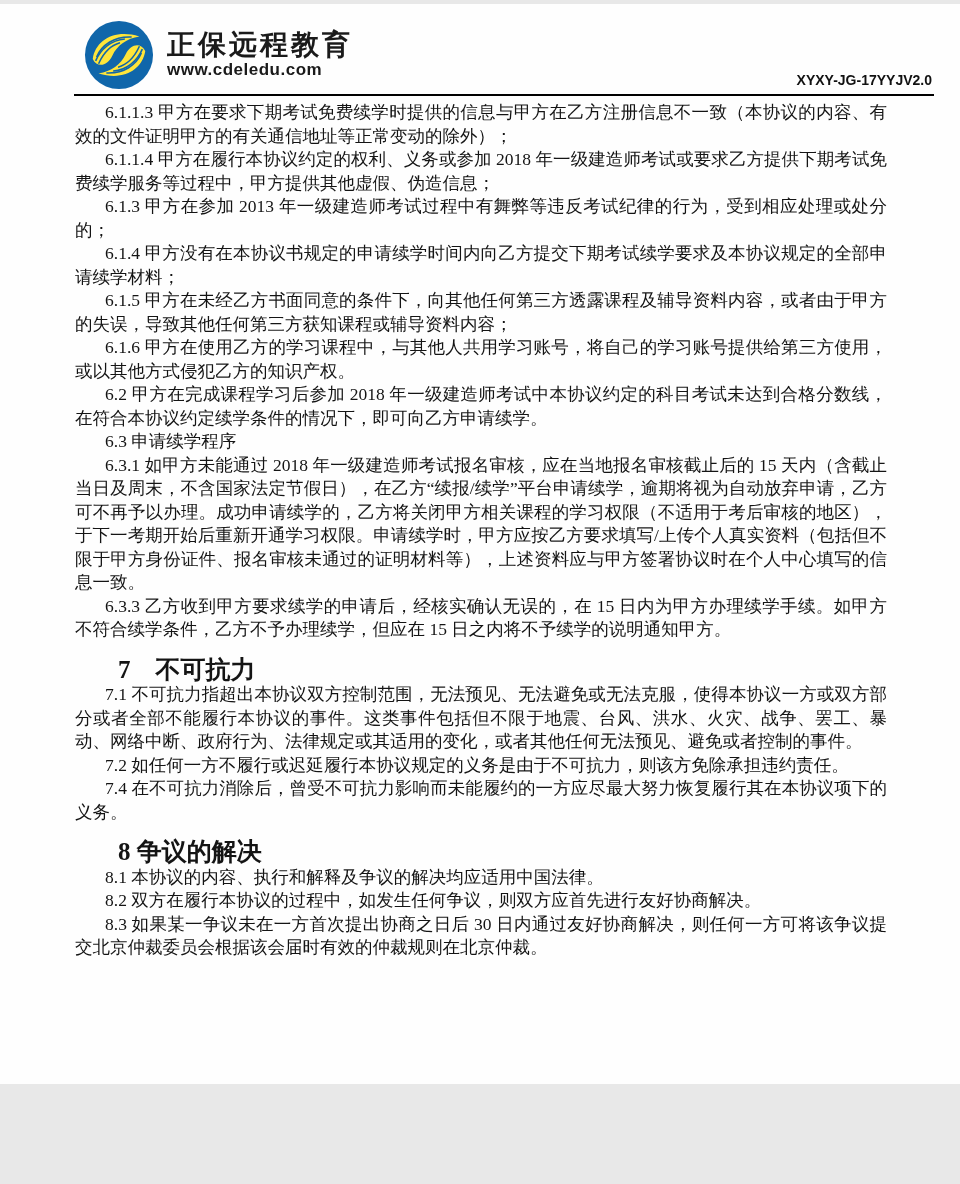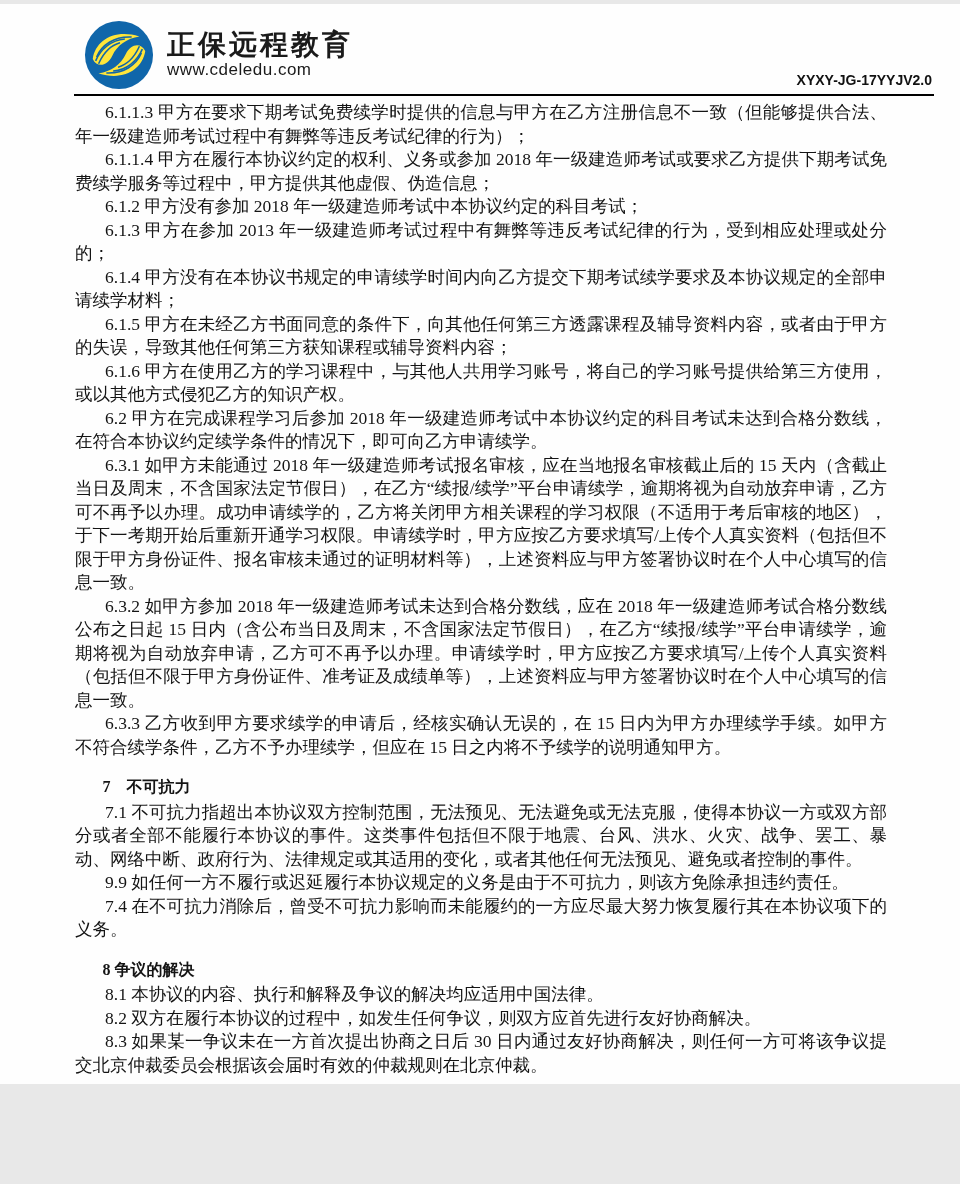--- a/index.html
+++ b/index.html
@@ -12,35 +12,35 @@
     color:#141414;
     overflow:hidden;
     padding-left:46px;
   }
   
   .header{position:absolute;left:74px;right:72px;top:0;height:90px;border-bottom:2px solid #000;}
   .logo-wrap{position:absolute;left:10px;top:16px;display:flex;align-items:center;}
   .logo-svg{width:70px;height:70px;display:block;}
   .brand-text{margin-left:13px;font-family:"Liberation Sans","DejaVu Sans",sans-serif;}
   .brand-name{font-size:28px;font-weight:700;letter-spacing:3px;line-height:30px;color:#1a1a1a;}
-  .brand-url{font-size:17px;font-weight:400;letter-spacing:.5px;line-height:20px;color:#1a1a1a;}
+  .brand-url{font-size:17px;font-weight:700;letter-spacing:.5px;line-height:20px;color:#1a1a1a;}
   .doc-code{
     position:absolute;right:2px;bottom:6px;
     font-family:"Liberation Sans","DejaVu Sans",sans-serif;
     font-weight:700;font-size:14px;color:#111;
   }
   
   .doc-body{
     position:absolute;left:75px;top:97px;width:812px;
     font-size:17.5px;line-height:23.5px;
     text-align:justify;
   }
   .doc-body p{margin:0;padding:0;text-indent:1.72em;}
   .doc-body p.heading{
-    font-weight:700;font-size:16px;
+    font-weight:700;font-size:25px;
     margin-top:16px;margin-bottom:2px;
   }
   
   .footer{
     position:absolute;left:0;right:0;top:1124px;
     text-align:center;font-size:16px;color:#111;
   }
 </style>
 </head>
 <body>
@@ -61,34 +61,33 @@
       </svg>
       <div class="brand-text">
         <div class="brand-name">正保远程教育</div>
         <div class="brand-url">www.cdeledu.com</div>
       </div>
     </div>
     <div class="doc-code">XYXY-JG-17YYJV2.0</div>
   </div>
 
   <div class="doc-body" id="doc-body">
-      <p class="body">6.1.1.3 甲方在要求下期考试免费续学时提供的信息与甲方在乙方注册信息不一致（但能够提供合法、年一级建造师考试过程中有舞弊等违反考试纪律的行为）；</p>
+      <p class="body">6.1.1.3 甲方在要求下期考试免费续学时提供的信息与甲方在乙方注册信息不一致（本协议的内容、有效的文件证明甲方的有关通信地址等正常变动的除外）；</p>
       <p class="body">6.1.1.4 甲方在履行本协议约定的权利、义务或参加 2018 年一级建造师考试或要求乙方提供下期考试免费续学服务等过程中，甲方提供其他虚假、伪造信息；</p>
-      <p class="body">6.1.2 甲方没有参加 2018 年一级建造师考试中本协议约定的科目考试；</p>
       <p class="body">6.1.3 甲方在参加 2013 年一级建造师考试过程中有舞弊等违反考试纪律的行为，受到相应处理或处分的；</p>
       <p class="body">6.1.4 甲方没有在本协议书规定的申请续学时间内向乙方提交下期考试续学要求及本协议规定的全部申请续学材料；</p>
       <p class="body">6.1.5 甲方在未经乙方书面同意的条件下，向其他任何第三方透露课程及辅导资料内容，或者由于甲方的失误，导致其他任何第三方获知课程或辅导资料内容；</p>
       <p class="body">6.1.6 甲方在使用乙方的学习课程中，与其他人共用学习账号，将自己的学习账号提供给第三方使用，或以其他方式侵犯乙方的知识产权。</p>
       <p class="body">6.2 甲方在完成课程学习后参加 2018 年一级建造师考试中本协议约定的科目考试未达到合格分数线，在符合本协议约定续学条件的情况下，即可向乙方申请续学。</p>
+      <p class="body">6.3 申请续学程序</p>
       <p class="body">6.3.1 如甲方未能通过 2018 年一级建造师考试报名审核，应在当地报名审核截止后的 15 天内（含截止当日及周末，不含国家法定节假日），在乙方“续报/续学”平台申请续学，逾期将视为自动放弃申请，乙方可不再予以办理。成功申请续学的，乙方将关闭甲方相关课程的学习权限（不适用于考后审核的地区），于下一考期开始后重新开通学习权限。申请续学时，甲方应按乙方要求填写/上传个人真实资料（包括但不限于甲方身份证件、报名审核未通过的证明材料等），上述资料应与甲方签署协议时在个人中心填写的信息一致。</p>
-      <p class="body">6.3.2 如甲方参加 2018 年一级建造师考试未达到合格分数线，应在 2018 年一级建造师考试合格分数线公布之日起 15 日内（含公布当日及周末，不含国家法定节假日），在乙方“续报/续学”平台申请续学，逾期将视为自动放弃申请，乙方可不再予以办理。申请续学时，甲方应按乙方要求填写/上传个人真实资料（包括但不限于甲方身份证件、准考证及成绩单等），上述资料应与甲方签署协议时在个人中心填写的信息一致。</p>
       <p class="body">6.3.3 乙方收到甲方要求续学的申请后，经核实确认无误的，在 15 日内为甲方办理续学手续。如甲方不符合续学条件，乙方不予办理续学，但应在 15 日之内将不予续学的说明通知甲方。</p>
       <p class="heading">7　不可抗力</p>
       <p class="body">7.1 不可抗力指超出本协议双方控制范围，无法预见、无法避免或无法克服，使得本协议一方或双方部分或者全部不能履行本协议的事件。这类事件包括但不限于地震、台风、洪水、火灾、战争、罢工、暴动、网络中断、政府行为、法律规定或其适用的变化，或者其他任何无法预见、避免或者控制的事件。</p>
-      <p class="body">9.9 如任何一方不履行或迟延履行本协议规定的义务是由于不可抗力，则该方免除承担违约责任。</p>
+      <p class="body">7.2 如任何一方不履行或迟延履行本协议规定的义务是由于不可抗力，则该方免除承担违约责任。</p>
       <p class="body">7.4 在不可抗力消除后，曾受不可抗力影响而未能履约的一方应尽最大努力恢复履行其在本协议项下的义务。</p>
       <p class="heading">8 争议的解决</p>
       <p class="body">8.1 本协议的内容、执行和解释及争议的解决均应适用中国法律。</p>
       <p class="body">8.2 双方在履行本协议的过程中，如发生任何争议，则双方应首先进行友好协商解决。</p>
       <p class="body">8.3 如果某一争议未在一方首次提出协商之日后 30 日内通过友好协商解决，则任何一方可将该争议提交北京仲裁委员会根据该会届时有效的仲裁规则在北京仲裁。</p>
     </div>
 
   <div class="footer">
     <span>3</span>
   </div>

